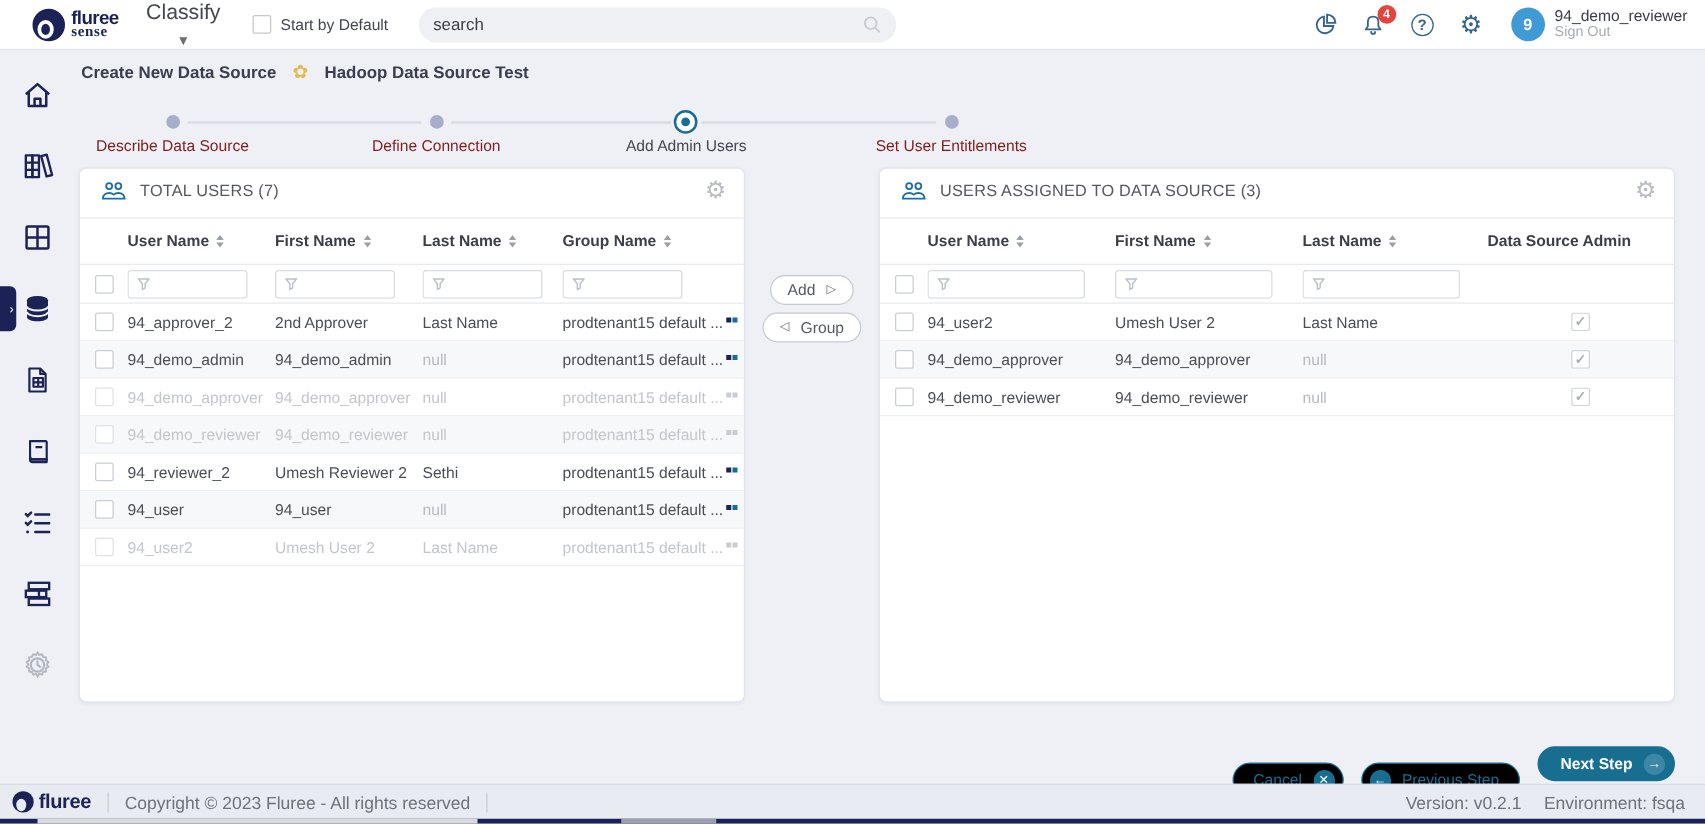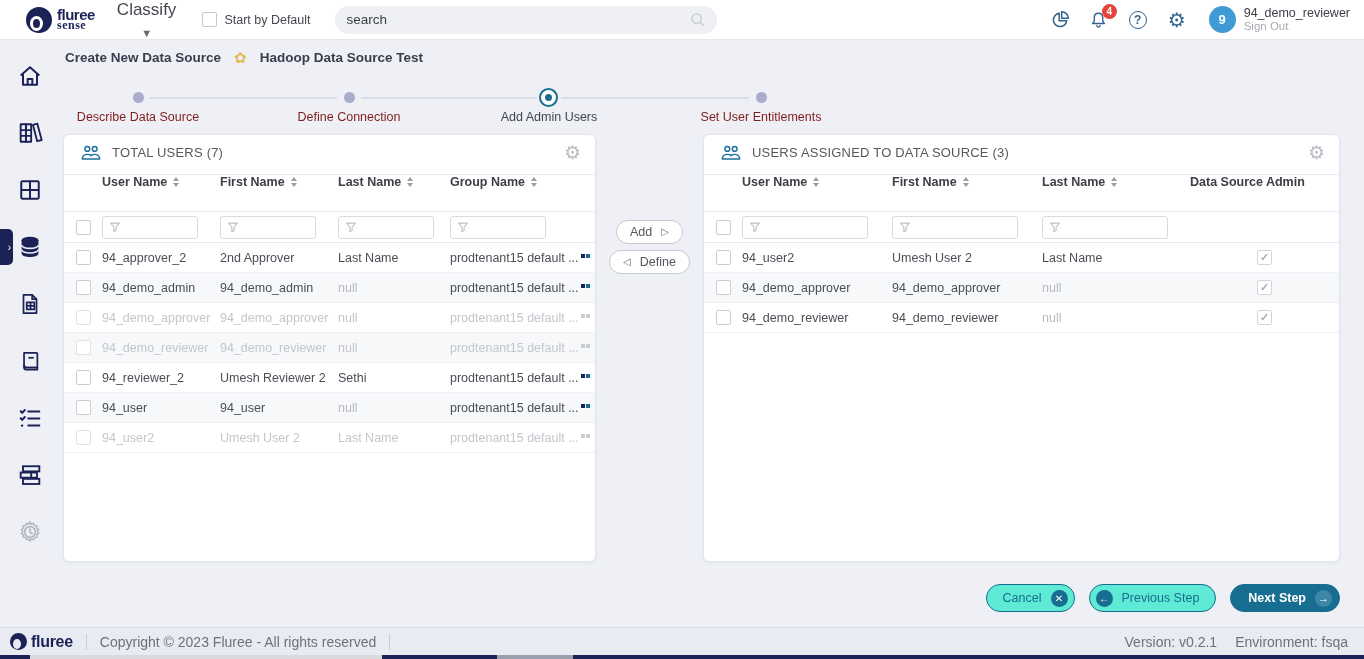--- a/index.html
+++ b/index.html
@@ -67,21 +67,21 @@
 
   .panels { display:flex; margin-top:4px; }
   .panel { background:#fff; border:1px solid #e2e5ee; border-radius:6px; height:428px;
            box-shadow:0 1px 3px rgba(30,35,70,0.05); overflow:hidden; }
   .panel.left { width:533px; }
   .panel.right { flex:1; }
   .panel-head { height:40px; display:flex; align-items:center; padding:0 14px 4px 16px; border-bottom:1px solid #e8eaf0; gap:10px; }
   .panel-title { font-size:13px; color:#55585f; letter-spacing:0.2px; }
   .panel-gear { margin-left:auto; color:#b9bcc3; font-size:19px; cursor:pointer; line-height:1; }
 
-  .thead { display:flex; align-items:flex-start; height:37px; border-bottom:1px solid #e8eaf0; font-size:12.5px; font-weight:bold; color:#3c3f47; }
+  .thead { display:flex; align-items:center; height:37px; border-bottom:1px solid #e8eaf0; font-size:12.5px; font-weight:bold; color:#3c3f47; }
   .frow  { display:flex; align-items:center; height:31px; border-bottom:1px solid #e8eaf0; }
   .trow  { display:flex; align-items:center; height:30px; border-bottom:1px solid #eef0f3; font-size:12.5px; color:#4a4e55; position:relative; }
   .tbody .trow:nth-child(even) { background:#f7f8f9; }
   .cell { white-space:nowrap; overflow:hidden; }
   .cbcol { width:38px; flex:none; display:flex; justify-content:center; }
   .lt .c0 { width:118px; flex:none; } .lt .c1 { width:118px; flex:none; }
   .lt .c2 { width:112px; flex:none; } .lt .c3 { flex:1; }
   .rt .c0 { width:150px; flex:none; } .rt .c1 { width:150px; flex:none; }
   .rt .c2 { width:148px; flex:none; } .rt .c3 { flex:1; display:flex; }
   .thead .hcell { display:flex; align-items:center; gap:6px; cursor:pointer; }
@@ -102,21 +102,21 @@
   .ovf .a { background:var(--navy); } .ovf .b { background:var(--teal); }
   .trow.dis .ovf .a, .trow.dis .ovf .b { background:#c9ccd2; }
 
   .transfer { width:107px; flex:none; display:flex; flex-direction:column; align-items:center; gap:6px; padding-top:86px; }
   .tr-btn { height:24px; border:1px solid #c6cad2; border-radius:12px; background:#fff; display:flex; align-items:center;
             justify-content:center; gap:9px; font-size:12.5px; color:#55585f; cursor:pointer; padding:0 13px; }
   .tr-btn .tri { font-size:10px; color:#6d7178; line-height:1; }
 
   .actions { display:flex; justify-content:flex-end; align-items:center; gap:14px; margin-top:22px; }
   .act-btn { height:28px; border-radius:14px; display:flex; align-items:center; gap:9px; font-size:12.5px; cursor:pointer; padding:0 6px 0 16px; }
-  .act-btn.outline { border:1.5px solid var(--teal); color:var(--teal); background:#5eead4; }
+  .act-btn.outline { border:1.5px solid var(--teal); color:var(--teal); background:#000000;margin-top:26px; }
   .act-btn.fill { background:var(--teal); color:#fff; border:1.5px solid var(--teal); padding:0 7px 0 17px; font-weight:bold; }
   .act-circ { width:17px; height:17px; border-radius:50%; background:var(--teal); color:#fff; font-size:10px;
               display:flex; align-items:center; justify-content:center; }
   .act-btn.fill .act-circ { background:#3d87a6; font-size:11px; }
 
   
   .footer { position:absolute; left:0; right:0; bottom:4px; height:28px; background:#e9ebf3; border-top:1px solid #d9dce5;
             display:flex; align-items:center; padding:0 16px 0 10px; gap:13px; }
   .f-logo { display:flex; align-items:center; gap:4px; color:var(--navy); font-weight:bold; font-size:16px; letter-spacing:-0.3px; }
   .f-mark { width:17px; height:17px; border-radius:50%; background:var(--navy); position:relative; overflow:hidden; }
@@ -442,21 +442,21 @@
         </div>
     </div>
 
     <div class="transfer">
       <div class="tr-btn">
         <span>Add</span>
         <span class="tri">▷</span>
       </div>
       <div class="tr-btn">
         <span class="tri">◁</span>
-        <span>Define</span>
+        <span>Group</span>
       </div>
     </div>
 
     <div class="panel right rt">
       <div class="panel-head">
         <svg width="22" height="20" viewBox="0 0 24 20" fill="none" stroke="var(--users_icon)" stroke-width="1.6">
           <circle cx="8" cy="5.5" r="2.6"></circle>
             <circle cx="16" cy="5.5" r="2.6"></circle>
           <path d="M2.5 16.5c0-3 2.4-5 5.5-5 1.6 0 3 .5 4 1.4 1-.9 2.4-1.4 4-1.4 3.1 0 5.5 2 5.5 5z" stroke-linejoin="round"></path>
         </svg>

